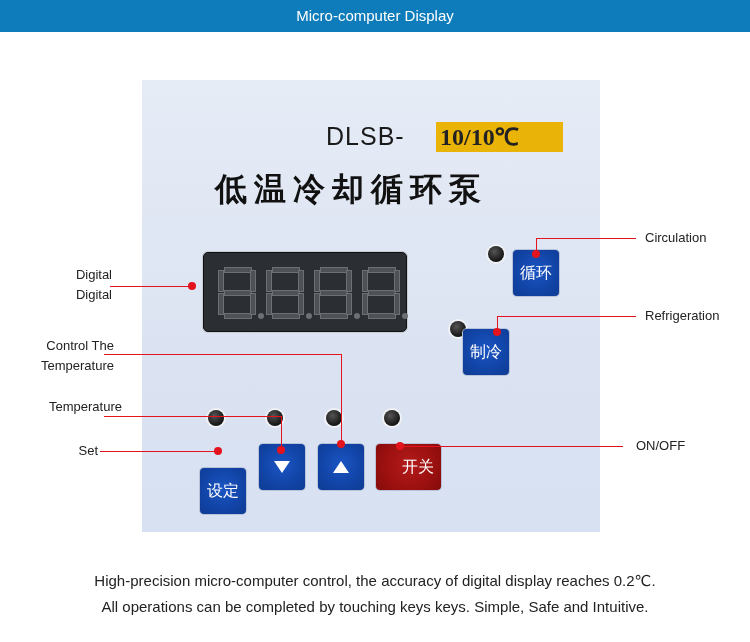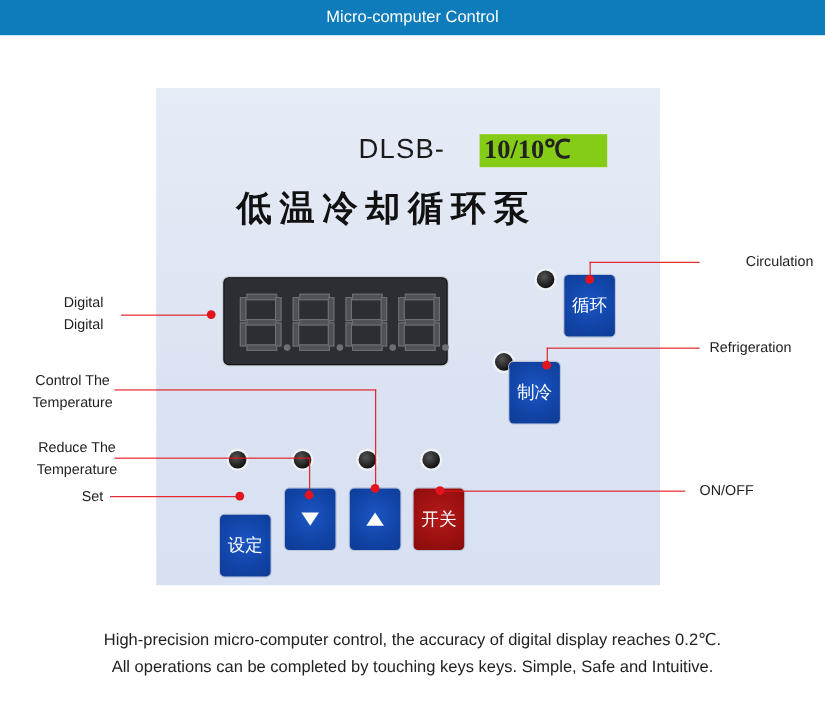--- a/index.html
+++ b/index.html
@@ -3,50 +3,50 @@
 <meta charset="utf-8">
 <style>
   html, body { margin:0; padding:0; }
   body { width:750px; height:642px; background:#ffffff; position:relative; overflow:hidden;
          font-family:"Liberation Sans", "DejaVu Sans", sans-serif; color:#222; }
   .header { position:absolute; left:0; top:0; width:750px; height:32px; background:#0e7cba;
             color:#fff; font-size:15px; text-align:center; line-height:32px; }
   .panel { position:absolute; left:142px; top:80px; width:458px; height:452px;
            background:linear-gradient(180deg,#e6ecf6 0%,#dbe3f2 60%,#d8e1f2 100%); }
   .model { position:absolute; left:326px; top:122px; font-size:25px; color:#1a1a1a; letter-spacing:1px; }
-  .model-val { position:absolute; left:436px; top:122px; width:116px; height:30px; background:#84cc16;
+  .model-val { position:absolute; left:436px; top:122px; width:127px; height:30px; background:#eab308;
                font-family:"Liberation Serif", serif; font-weight:bold; font-size:24px; color:#222;
                line-height:30px; padding-left:4px; box-sizing:border-box; }
   .cn-title { position:absolute; left:215px; top:168px; font-size:32px; font-weight:bold; letter-spacing:7px;
               color:#111; font-family:"DejaVu Serif", serif; }
   .lcd { position:absolute; left:203px; top:252px; width:202px; height:78px; background:#2b2f33;
          border-radius:5px; border:1px solid #111; box-shadow:0 0 0 1px #c7ccd6; }
   .digit { position:absolute; top:14px; width:38px; height:50px; }
   .seg { position:absolute; background:#4e5256; border:1px solid #6c7074; }
   .seg.h { height:4px; width:26px; left:6px; }
   .seg.v { width:4px; height:20px; }
   .dp { position:absolute; width:6px; height:6px; border-radius:50%; background:#6c7074; bottom:-2px; right:-8px; }
   .led { position:absolute; width:16px; height:16px; border-radius:50%; background:radial-gradient(circle at 40% 35%,#555 0%,#1d1d1d 60%,#000 100%);
          box-shadow:0 0 0 2px #f0f2f6; }
-  .key { position:absolute; width:46px; height:56px; border-radius:4px; color:#fff; font-size:16px;
+  .key { position:absolute; width:46px; height:46px; border-radius:4px; color:#fff; font-size:16px;
          display:flex; align-items:center; justify-content:center; box-shadow:0 0 0 1px #b8c2d8;font-family:Liberation Mono, monospace; }
   .key.blue { background:radial-gradient(circle at 50% 45%,#1b55c4 0%,#1245a8 55%,#0e3b94 100%); }
-  .key.red { background:radial-gradient(circle at 50% 45%,#b31a1a 0%,#9c1010 60%,#850b0b 100%); }
+  .key.red { background:radial-gradient(circle at 50% 45%,#b31a1a 0%,#9c1010 60%,#850b0b 100%);padding-left:19px; }
   .tri-down { width:0; height:0; border-left:8px solid transparent; border-right:8px solid transparent; border-top:12px solid #fff; }
   .tri-up { width:0; height:0; border-left:8px solid transparent; border-right:8px solid transparent; border-bottom:12px solid #fff; }
   .line { position:absolute; background:#e3141d; }
   .dot { position:absolute; width:8px; height:8px; border-radius:50%; background:#e3141d; }
-  .label { position:absolute; font-size:13px; color:#222; text-align:center; line-height:20px; }
+  .label { position:absolute; font-size:13px; color:#222; text-align:right; line-height:20px; }
   .caption { position:absolute; left:0; width:750px; text-align:center; font-size:15px; color:#222; }
 </style>
 </head>
 <body>
 
 <div class="header">
-  <span>Micro-computer Control</span>
+  <span>Micro-computer Display</span>
 </div>
 
 <div class="panel"></div>
 
 <div class="model">DLSB-</div>
 <div class="model-val">10/10℃</div>
 <div class="cn-title">低温冷却循环泵</div>
 
 <div class="lcd">
   <div class="digit" style="left:14px">
@@ -144,22 +144,21 @@
 
 <div class="label" style="left:40px;top:265px;width:72px">
   <div>Digital</div>
     <div>Digital</div>
   </div>
 <div class="label" style="left:18px;top:336px;width:96px">
   <div>Control The</div>
     <div>Temperature</div>
   </div>
 <div class="label" style="left:18px;top:397px;width:104px">
-  <div>Reduce The</div>
     <div>Temperature</div>
   </div>
 <div class="label" style="left:70px;top:441px;width:28px">Set</div>
-<div class="label" style="left:678px;top:228px;text-align:right">Circulation</div>
+<div class="label" style="left:645px;top:228px;text-align:right">Circulation</div>
 <div class="label" style="left:645px;top:306px;text-align:left">Refrigeration</div>
 <div class="label" style="left:636px;top:436px;text-align:left">ON/OFF</div>
 
 <div class="caption" style="top:572px">High-precision micro-computer control, the accuracy of digital display reaches 0.2℃.</div>
 <div class="caption" style="top:598px">All operations can be completed by touching keys keys. Simple, Safe and Intuitive.</div>
 
 </body></html>

